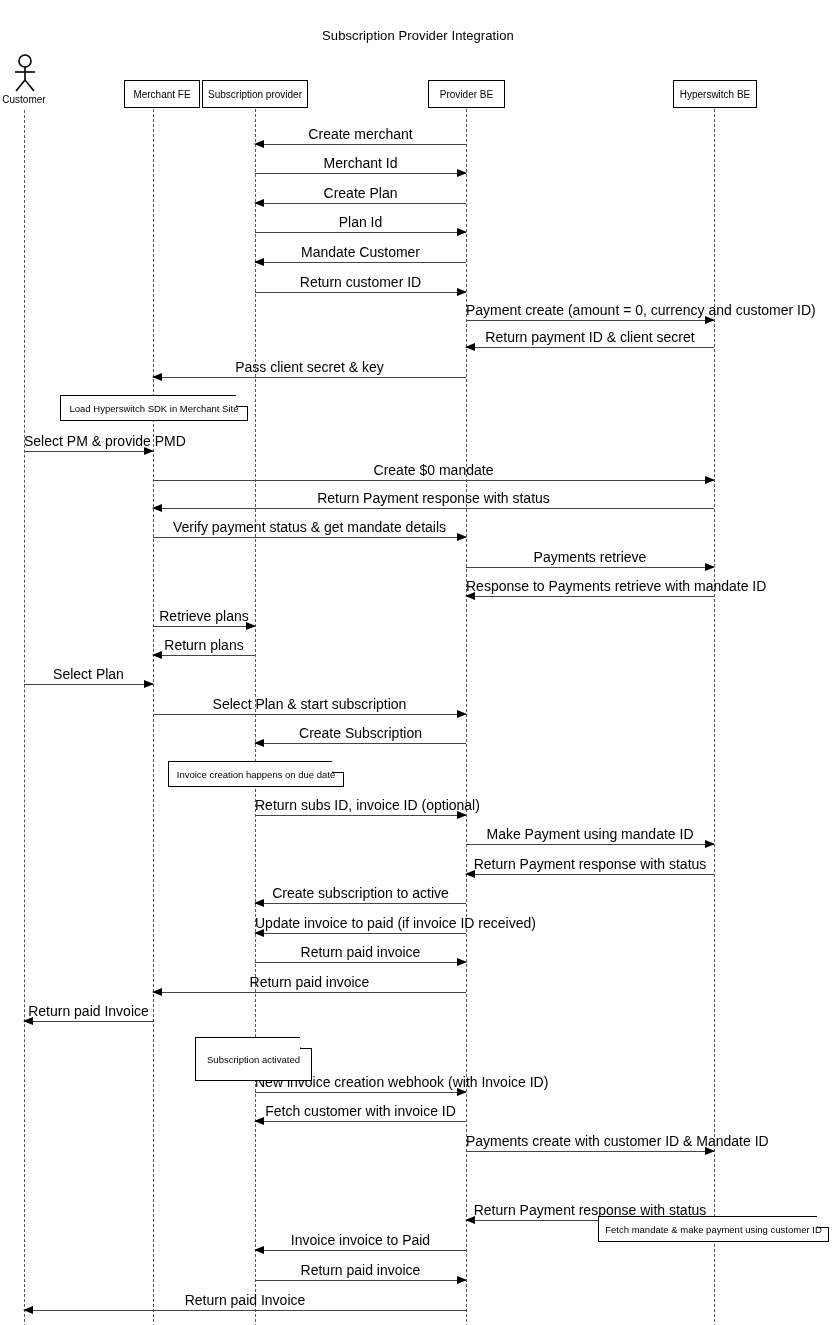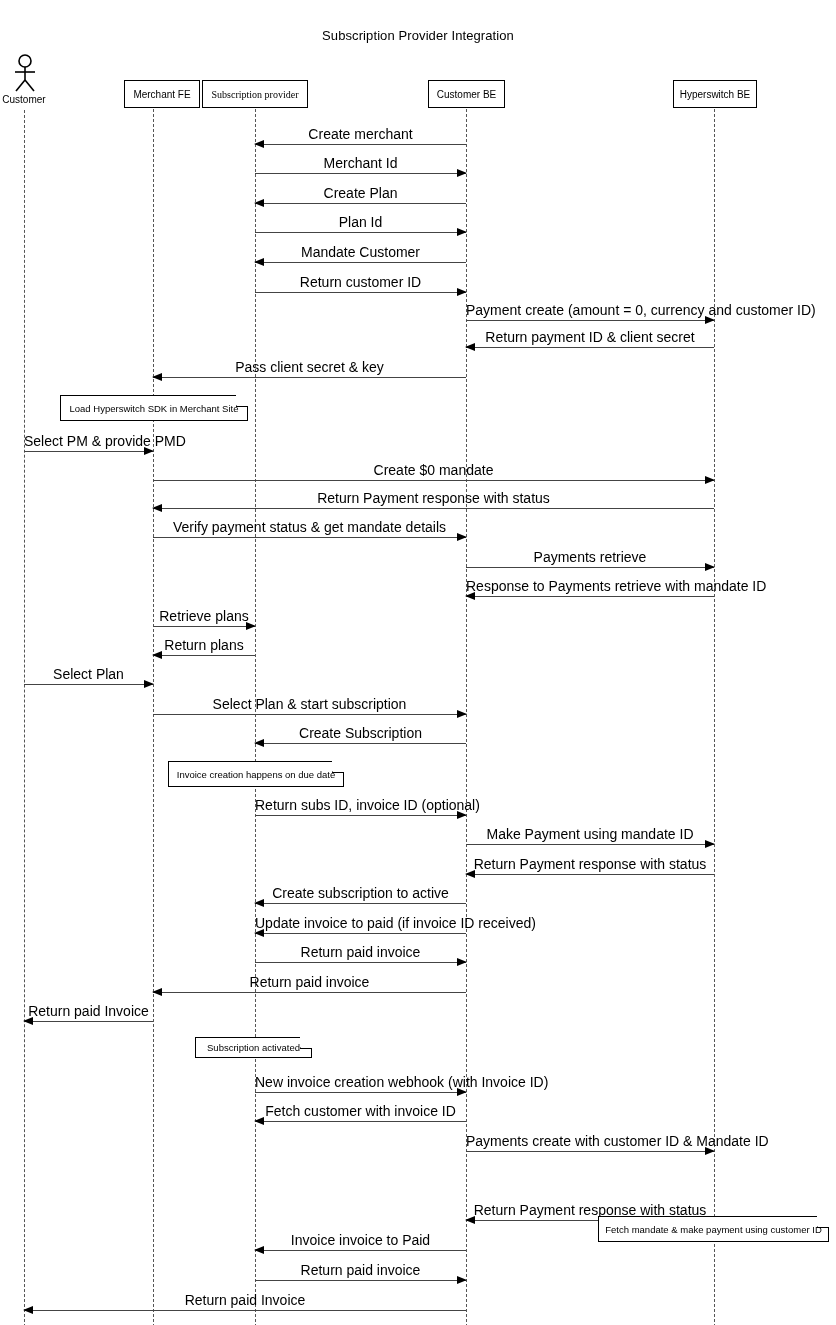--- a/index.html
+++ b/index.html
@@ -141,26 +141,26 @@
   </div>
   <div class="actor-label" style="left:-16px; top:70px; width:80px;">Customer</div>
 
   <div id="dynamic-root">
       <div class="lifeline" style="left: 24px; top: 86px; height: 1227px;"></div>
       <div class="lifeline" style="left: 153px; top: 85px; height: 1228px;"></div>
       <div class="participant-box" style="left: 124px; top: 56px; width: 76px;">
         <span>Merchant FE</span>
       </div>
       <div class="lifeline" style="left: 255px; top: 85px; height: 1228px;"></div>
-      <div class="participant-box" style="left: 202px; top: 56px; width: 106px; font-family: Liberation Serif, serif;">
+      <div class="participant-box" style="left: 202px; top: 56px; width: 106px;">
         <span>Subscription provider</span>
       </div>
       <div class="lifeline" style="left: 466px; top: 85px; height: 1228px;"></div>
       <div class="participant-box" style="left: 428px; top: 56px; width: 77px;">
-        <span>Customer BE</span>
+        <span>Provider BE</span>
       </div>
       <div class="lifeline" style="left: 714px; top: 85px; height: 1228px;"></div>
       <div class="participant-box" style="left: 673px; top: 56px; width: 84px;">
         <span>Hyperswitch BE</span>
       </div>
       <div class="msg left" style="left: 255px; top: 120px; width: 211px;">
         <div class="line"></div>
         <div class="head"></div>
         <div class="label">Create merchant</div>
       </div>
@@ -335,21 +335,21 @@
         <div class="label">Return paid Invoice</div>
       </div>
       <div class="note" style="left: 60px; top: 371px; width: 188px; height: 26px;">
         <span>Load Hyperswitch SDK in Merchant Site</span>
         <span class="fold"></span>
       </div>
       <div class="note" style="left: 168px; top: 737px; width: 176px; height: 26px;">
         <span>Invoice creation happens on due date</span>
         <span class="fold"></span>
       </div>
-      <div class="note" style="left: 195px; top: 1013px; width: 117px; height: 21px;">
+      <div class="note" style="left: 195px; top: 1013px; width: 117px; height: 44px;">
         <span>Subscription activated</span>
         <span class="fold"></span>
       </div>
       <div class="note" style="left: 598px; top: 1192px; width: 231px; height: 26px;">
         <span>Fetch mandate &amp; make payment using customer ID</span>
         <span class="fold"></span>
       </div>
     </div>
 </div>
 

